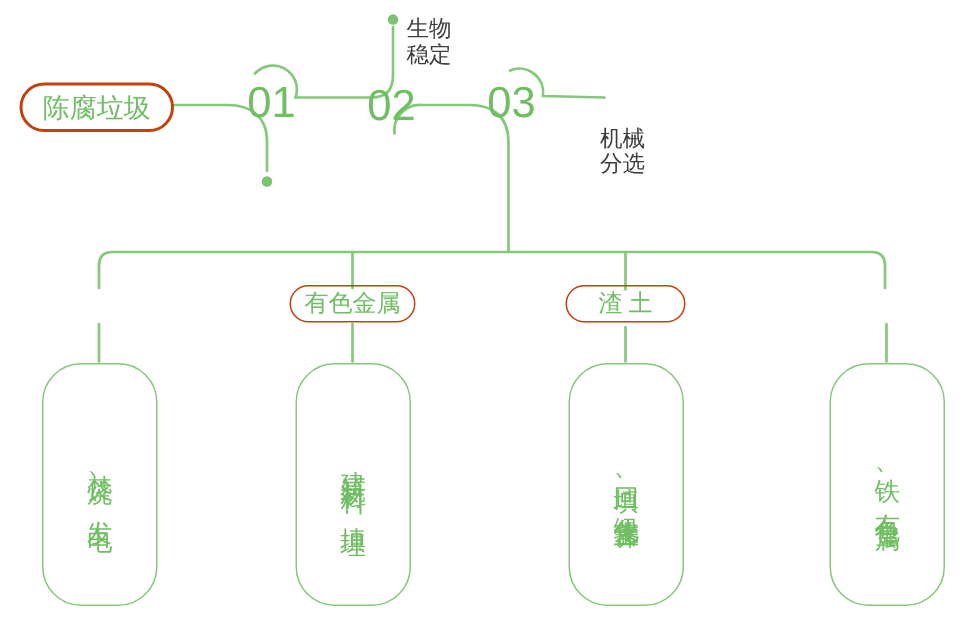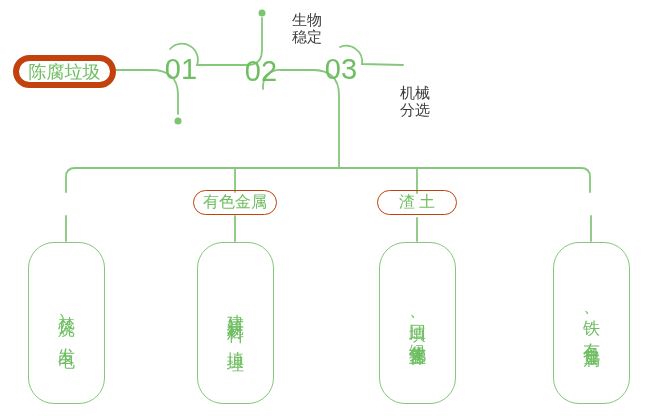--- a/index.html
+++ b/index.html
@@ -6,21 +6,21 @@
   .stage{
     position:relative;width:648px;height:416px;background:#ffffff;
     font-family:"Liberation Sans","DejaVu Sans",sans-serif;overflow:hidden;
   }
   .wires{position:absolute;left:0;top:0;width:648px;height:416px;}
   .wires path{fill:none;stroke:#85c87b;stroke-width:1.8;stroke-linecap:round;}
   .wires circle{fill:#7cc46f;stroke:none;}
 
   .pill{
     position:absolute;display:flex;align-items:center;justify-content:center;
-    border:6px solid #c2410c;border-radius:999px;color:#6fbe62;
+    border:2px solid #c2410c;border-radius:999px;color:#6fbe62;
     box-sizing:border-box;white-space:nowrap;
   }
   .pill.source{left:13px;top:55px;width:103px;height:33px;font-size:18px;}
   .pill.branch{left:140px;top:130px;width:80px;height:27px;font-size:17px;border-width:1.8px;letter-spacing:1px;}
   .pill.cat{top:190px;height:25px;font-size:16px;border-width:1.6px;}
   .pill.cat1{left:22px;width:88px;}
   .pill.cat2{left:193px;width:84px;}
   .pill.cat3{left:377px;width:80px;letter-spacing:4px;text-indent:4px;}
   .pill.cat4{left:550px;width:82px;}
 
@@ -30,21 +30,21 @@
   }
   .num1{left:161px;top:55px;}
   .num2{left:241px;top:57px;}
   .num3{left:321px;top:55px;}
 
   .plabel{
     position:absolute;width:34px;color:#3d3d3d;font-size:15px;line-height:17px;
     word-break:break-all;line-break:anywhere;
   }
   .plabel.l1{left:138px;top:86px;}
-  .plabel.l2{left:271px;top:11px;margin-left:21px;}
+  .plabel.l2{left:271px;top:11px;}
   .plabel.l3{left:353px;top:84px;margin-left:47px;}
 
   .obox{
     position:absolute;top:242px;width:77px;height:162px;box-sizing:border-box;
     border:1.6px solid #85c87b;border-radius:26px;
     display:flex;align-items:center;justify-content:center;
   }
   .obox .vtext{
     writing-mode:vertical-rl;text-orientation:upright;
     color:#6fbe62;font-size:17px;line-height:1;

